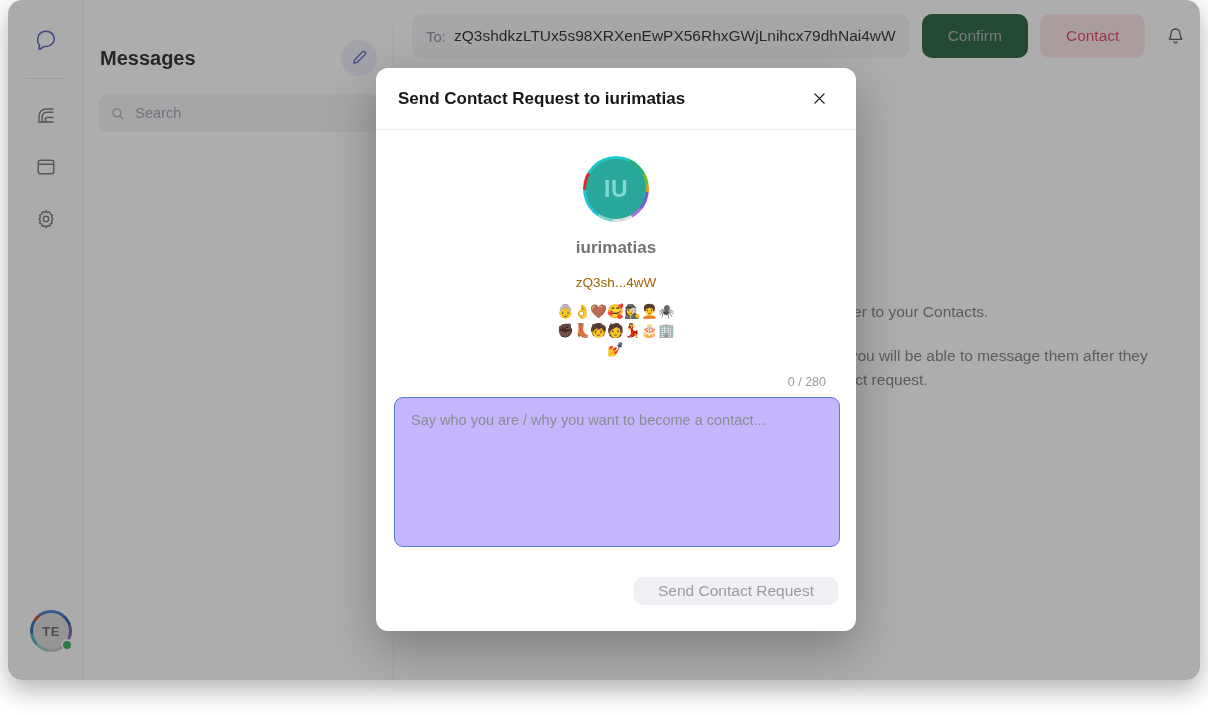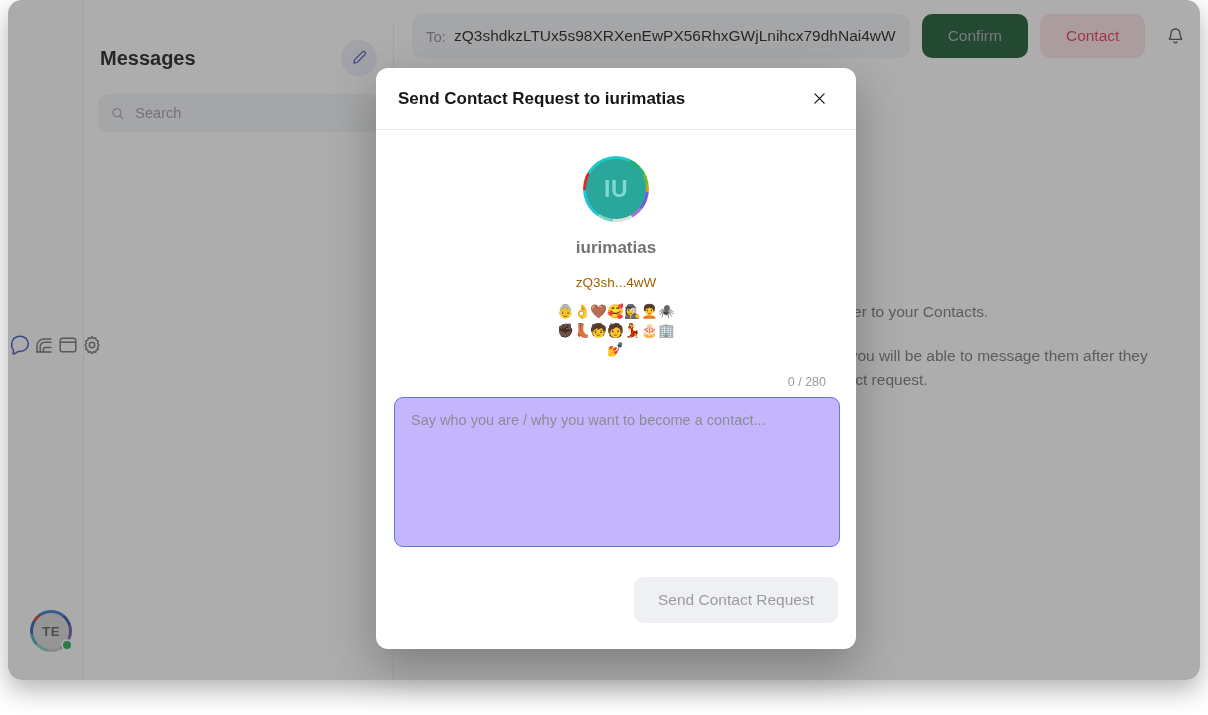--- a/index.html
+++ b/index.html
@@ -27,21 +27,21 @@
     left: 0; top: 0; right: 0; bottom: 0;
     background: rgba(60,60,60,0.42);
     z-index: 50;
   }
 
   
   #rail {
     width: 76px;
     background: #fbfbfc;
     border-right: 1px solid #ececef;
-    display: flex; flex-direction: row; align-items: center;
+    display: flex; flex-direction: column; align-items: center;
     padding-top: 18px;
     flex: 0 0 76px;
     position: relative;
   }
   .rail-btn {
     width: 44px; height: 44px;
     display: flex; align-items: center; justify-content: center;
     border-radius: 10px;
     margin-bottom: 8px;
     cursor: pointer;
@@ -185,21 +185,21 @@
     padding: 14px 16px;
     font-family: inherit; font-size: 14.5px; color: #3a3a40;
     outline: none; resize: none;
   }
   #message-input::placeholder { color: #8c8c94; }
   #modal-footer {
     padding: 20px 18px 26px 18px;
     display: flex; justify-content: flex-end;
   }
   #send-btn {
-    height: 46px; padding: 0 24px; border: none; border-radius: 9px;
+    height: 28px; padding: 0 24px; border: none; border-radius: 9px;
     background: #eef0f3; color: #9b9ba2;
     font-family: inherit; font-size: 15.5px; cursor: pointer;
   }
 </style>
 </head>
 <body>
 
 <div id="app-window">
 
   <nav id="rail">

